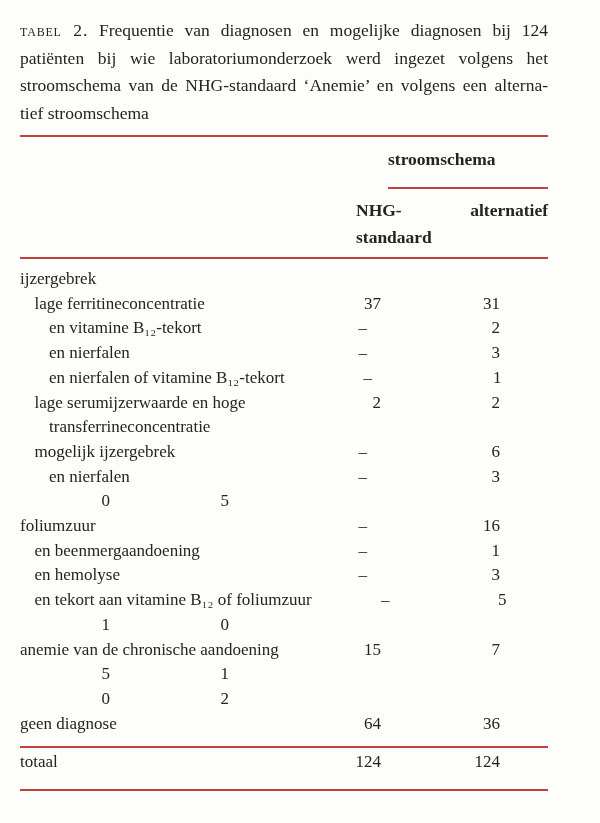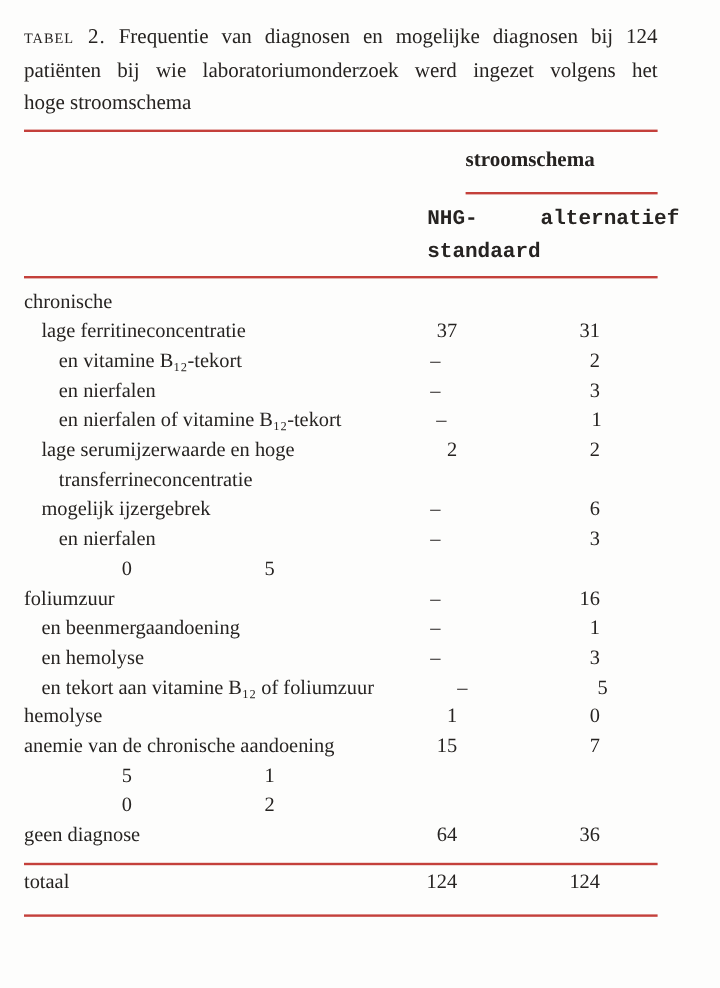--- a/index.html
+++ b/index.html
@@ -24,21 +24,21 @@
   .rule.sub { margin-left: 368px; margin-top: 16px; }
   .rule.hdr-bottom { margin-top: 6px; }
   .rule.pre-total { }
   
   .group-h {
     padding: 10px 0 0 368px;
     font-weight: bold; font-size: 17.5px; line-height: 24px;
   }
   .header2 { display: flex; padding-top: 8px; font-weight: bold; font-size: 17.5px; line-height: 27px; }
   .h2-spacer { flex: 1; }
-  .h2-cols { width: 192px; display: flex; justify-content: space-between; font-family: Liberation Mono, monospace; }
+  .h2-cols { width: 192px; display: flex; justify-content: space-between; }
   .h2-col1 { width: 105px; }
   .h2-col2 { text-align: right; }
   
   .rows { padding: 8px 0 10px 0; font-size: 17px; }
   .row { display: flex; line-height: 24.7px; }
   .lbl { flex: 1; white-space: nowrap; }
   .v1 { width: 90px;  text-align: right; }
   .v2 { width: 119px; text-align: right; }
   .sp { width: 48px; }
   .dash { padding-right: 14px; }
@@ -46,42 +46,43 @@
   .total-row { display: flex; font-size: 17px; line-height: 27px; padding: 0 0 14px 0; }
 </style>
 </head>
 <body>
 
 <div class="page">
 
   <div class="caption" id="caption">
       <div class="cap-line just"><span class="sc">tabel 2.</span> Frequentie van diagnosen en mogelijke diagnosen bij 124</div>
       <div class="cap-line just">patiënten bij wie laboratoriumonderzoek werd ingezet volgens het</div>
-      <div class="cap-line">hoge stroomschema</div>
+      <div class="cap-line just">stroomschema van de NHG-standaard ‘Anemie’ en volgens een alterna-</div>
+      <div class="cap-line">tief stroomschema</div>
     </div>
 
   <div class="rule top"></div>
 
   <div class="group-h">stroomschema</div>
 
   <div class="rule sub"></div>
 
   <div class="header2">
     <div class="h2-spacer"></div>
     <div class="h2-cols">
       <div class="h2-col1">NHG-standaard</div>
       <div class="h2-col2">alternatief</div>
     </div>
   </div>
 
   <div class="rule hdr-bottom"></div>
 
   <div class="rows" id="rows">
   <div class="row">
-    <span class="lbl" style="padding-left: 0px;">chronische</span>
+    <span class="lbl" style="padding-left: 0px;">ijzergebrek</span>
     <span class="v1"></span>
     <span class="v2"></span>
     <span class="sp"></span>
   </div>
 
   <div class="row">
     <span class="lbl" style="padding-left: 14.5px;">lage ferritineconcentratie</span>
     <span class="v1">37</span>
     <span class="v2">31</span>
     <span class="sp"></span>
@@ -164,21 +165,20 @@
   </div>
 
   <div class="row">
     <span class="lbl" style="padding-left: 14.5px;">en tekort aan vitamine B₁₂ of foliumzuur</span>
     <span class="v1 dash">–</span>
     <span class="v2">5</span>
     <span class="sp"></span>
   </div>
 
   <div class="row">
-    <span class="lbl" style="padding-left: 0px;">hemolyse</span>
     <span class="v1">1</span>
     <span class="v2">0</span>
     <span class="sp"></span>
   </div>
 
   <div class="row">
     <span class="lbl" style="padding-left: 0px;">anemie van de chronische aandoening</span>
     <span class="v1">15</span>
     <span class="v2">7</span>
     <span class="sp"></span>

